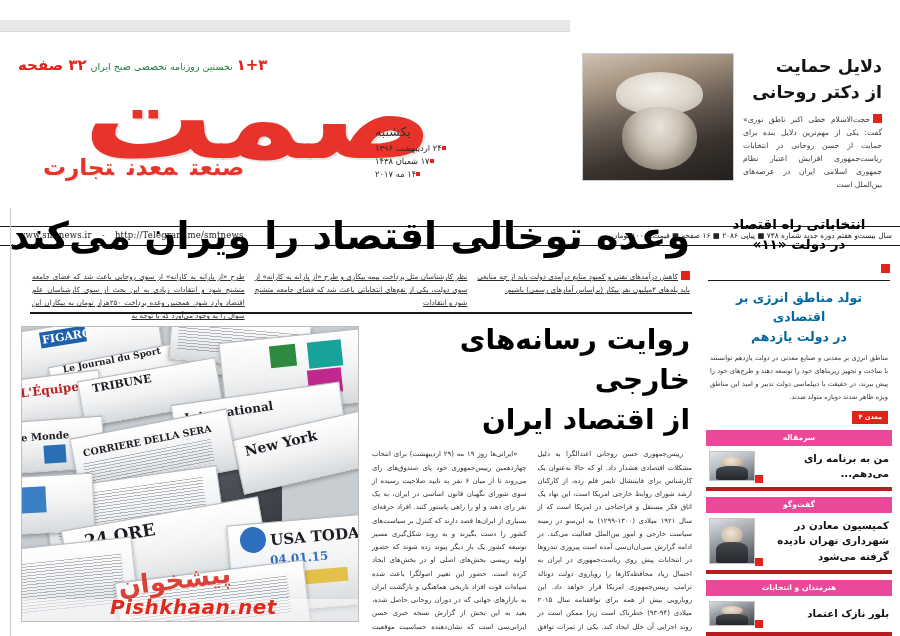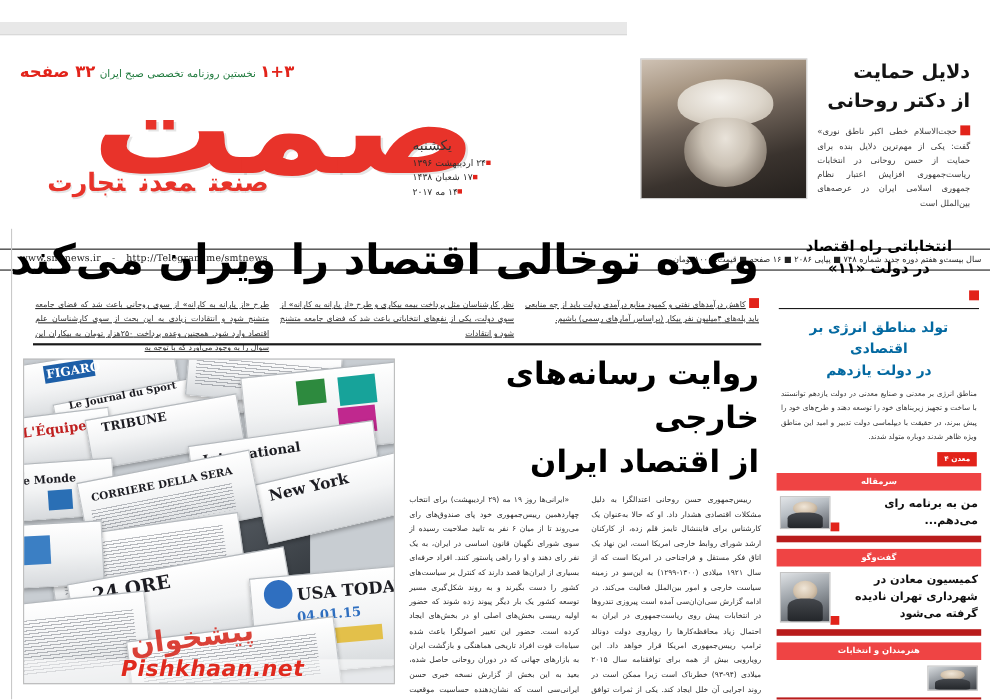--- a/index.html
+++ b/index.html
@@ -404,35 +404,35 @@
     display: inline-block;
     background: #e2231a;
     color: #fff;
     font-size: 6.6px;
     font-weight: bold;
     padding: 2px 6px 3px;
     margin-top: 4px;
   }
 
   .sec-head {
-    background: #ef4444;
+    background: #ec4899;
     color: #fff;
     font-size: 7.6px;
     font-weight: bold;
     text-align: center;
     padding: 3px 0 4px;
     margin-top: 6px;
     letter-spacing: 0.3px;
   }
 
   .sb-item {
     display: flex;
     flex-direction: row;
     align-items: stretch;
-    border-bottom: 6px solid #b91c1c;
+    border-bottom: 4px solid #b91c1c;
     padding: 5px 3px 6px;
     min-height: 40px;
   }
   .sb-item-text {
     flex: 1;
     font-size: 10.2px;
     font-weight: bold;
     color: #111;
     text-align: right;
     line-height: 1.5;
@@ -646,20 +646,24 @@
       <div class="sb-item">
         <div class="sb-item-text">
           <span>کمیسیون معادن در شهرداری تهران نادیده گرفته می‌شود</span>
           <span class="sb-item-tag"></span>
         </div>
         <div class="sb-thumb th-b"></div>
       </div>
 
       <div class="sec-head">هنرمندان و انتخابات</div>
       <div class="sb-item">
+        <div class="sb-item-text">
+          <span>بلور نازک اعتماد</span>
+          <span class="sb-item-tag"></span>
+        </div>
         <div class="sb-thumb th-c"></div>
       </div>
       <div class="sb-item">
         <div class="sb-item-text">
           <span>نامه‌ای به رییس‌جمهوری آینده</span>
 
         </div>
         <div class="sb-thumb th-d"></div>
       </div>
 

